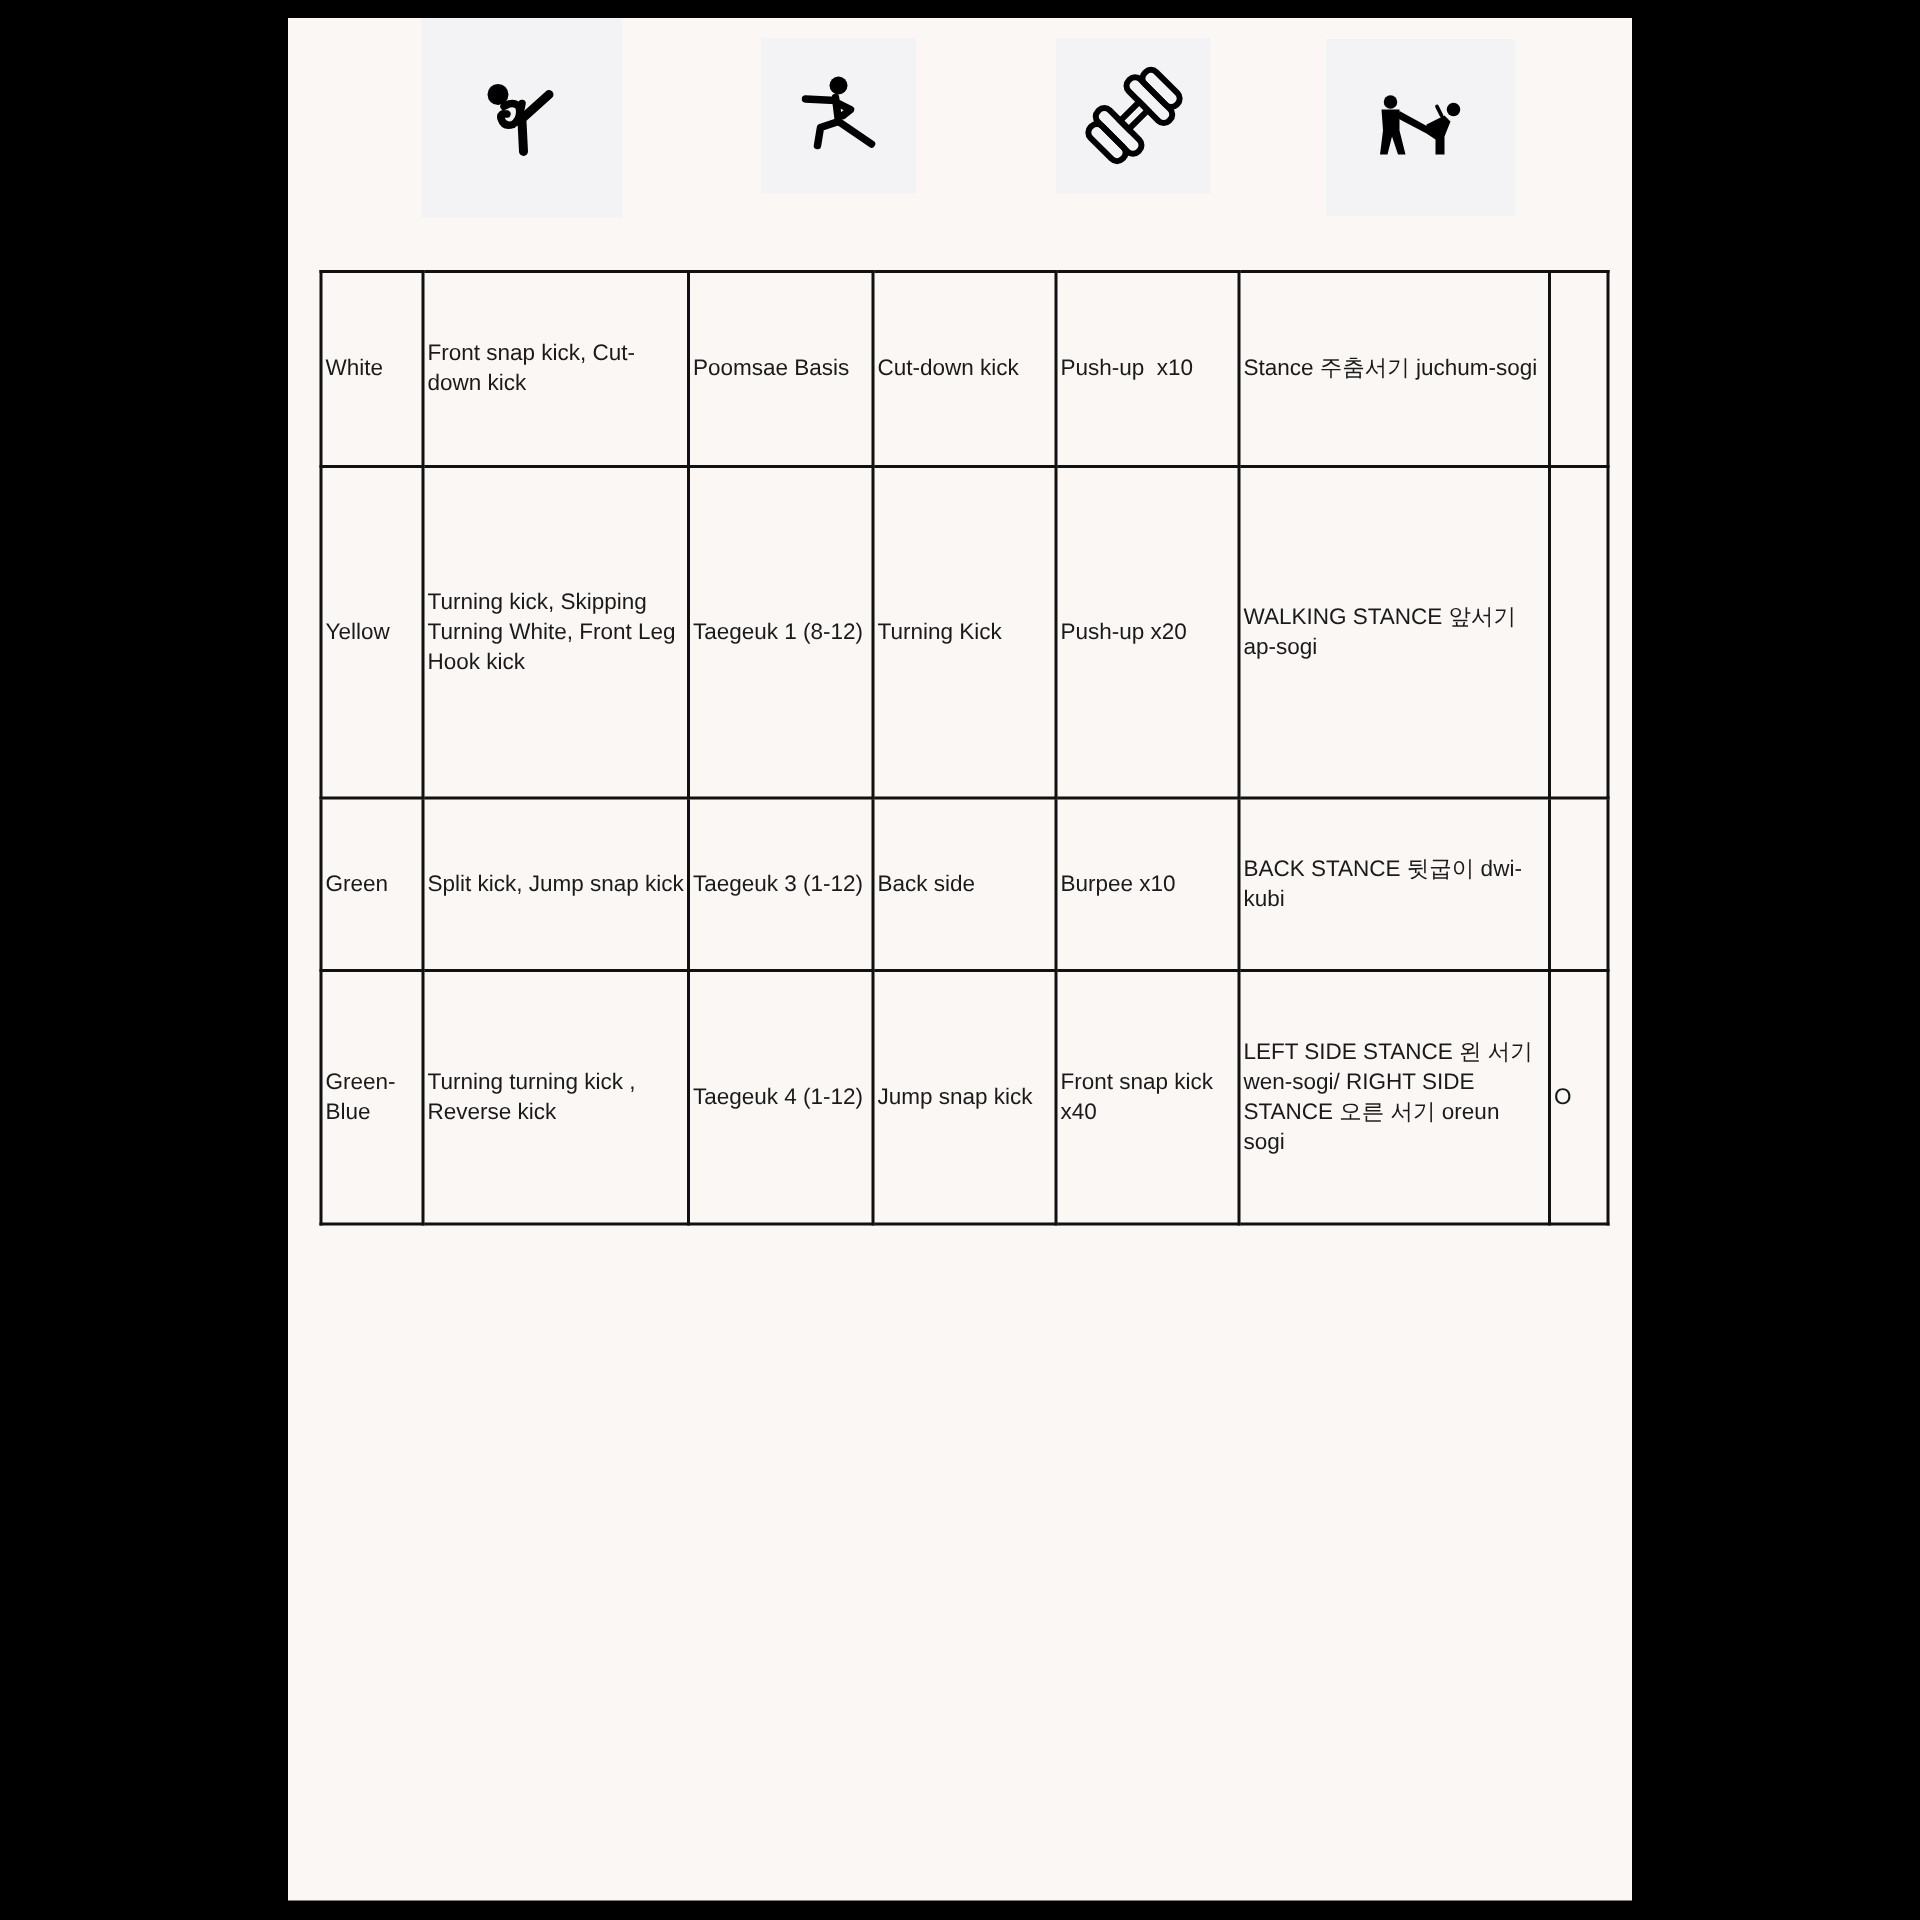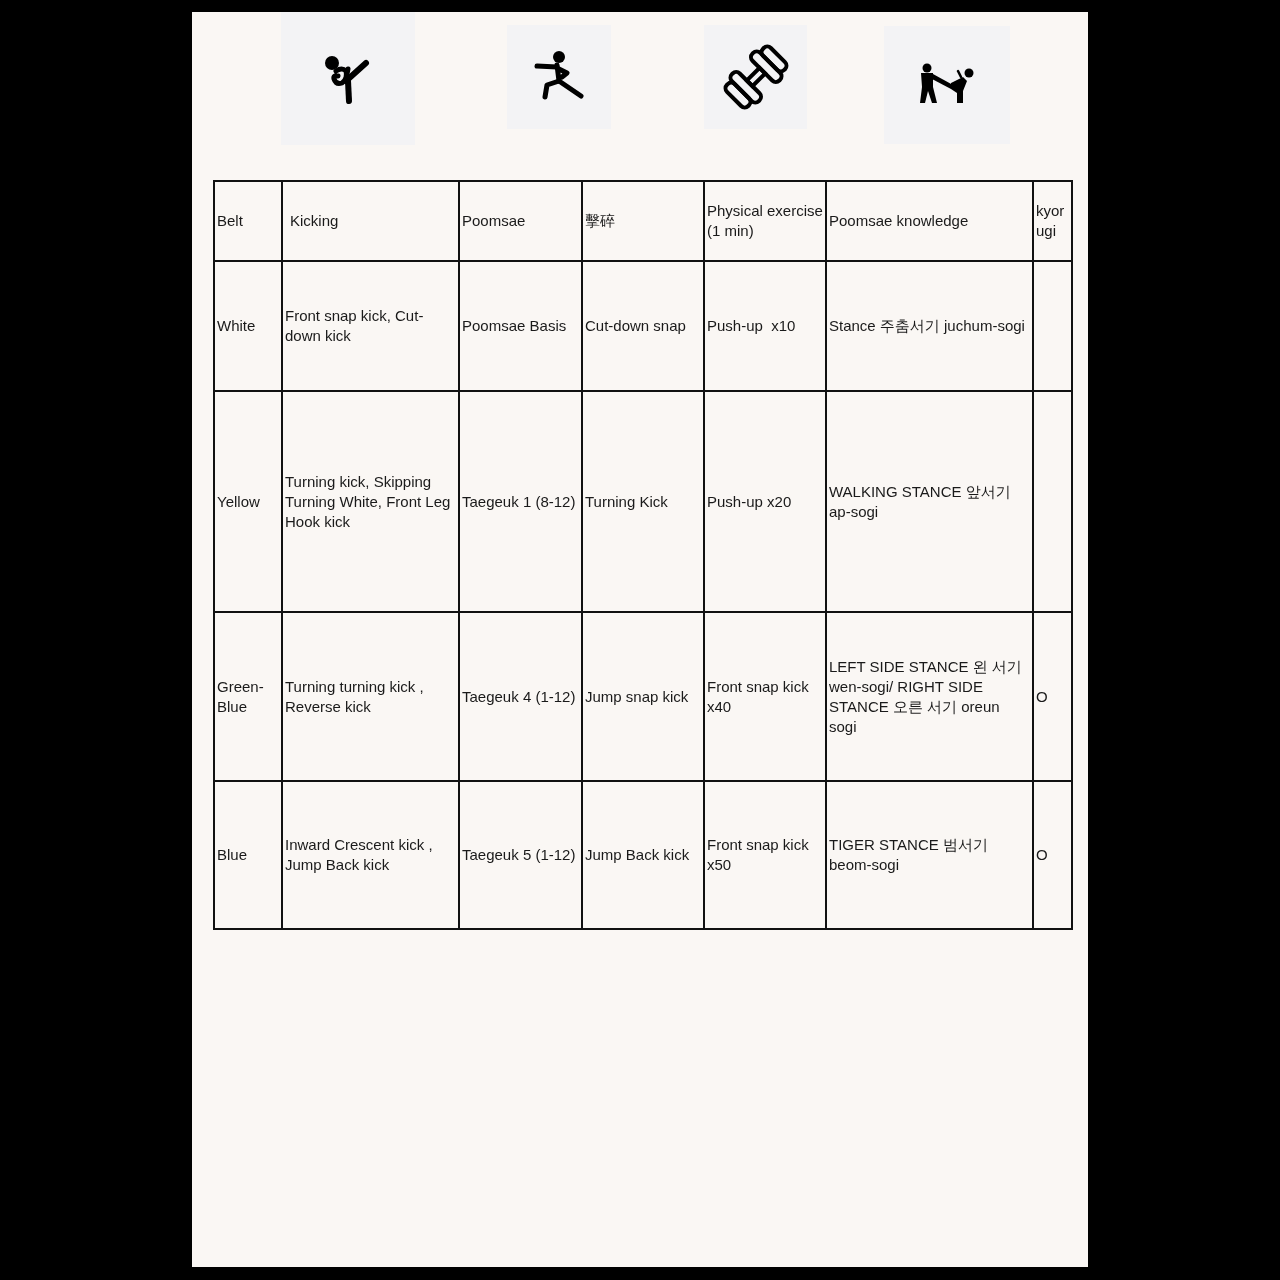--- a/index.html
+++ b/index.html
@@ -61,59 +61,50 @@
   <colgroup>
     <col style="width:68px">
       <col style="width:177px">
       <col style="width:123px">
       <col style="width:122px">
       <col style="width:122px">
       <col style="width:207px">
       <col style="width:39px">
   </colgroup>
   <tbody>
-      <tr class="head">
-    <td>Belt</td>
-    <td class="pad-left">Kicking</td>
-    <td>Poomsae</td>
-    <td>擊碎</td>
-    <td>Physical exercise (1 min)</td>
-    <td>Poomsae knowledge</td>
-    <td>kyorugi</td>
-  </tr>
   <tr style="height:130px">
     <td>White</td>
     <td>Front snap kick, Cut-down kick</td>
     <td>Poomsae Basis</td>
-    <td>Cut-down snap</td>
+    <td>Cut-down kick</td>
     <td style="white-space:pre">Push-up  x10</td>
     <td>Stance 주춤서기 juchum-sogi</td>
     <td></td>
   </tr>
   <tr style="height:221px">
     <td>Yellow</td>
     <td>Turning kick, Skipping Turning White, Front Leg Hook kick</td>
     <td>Taegeuk 1 (8-12)</td>
     <td>Turning Kick</td>
     <td>Push-up x20</td>
     <td>WALKING STANCE 앞서기 ap-sogi</td>
     <td></td>
   </tr>
+  <tr style="height:115px">
+    <td>Green</td>
+    <td>Split kick, Jump snap kick</td>
+    <td>Taegeuk 3 (1-12)</td>
+    <td>Back side</td>
+    <td>Burpee x10</td>
+    <td>BACK STANCE 뒷굽이 dwi-kubi</td>
+    <td></td>
+  </tr>
   <tr style="height:169px">
     <td>Green-Blue</td>
     <td>Turning turning kick , Reverse kick</td>
     <td>Taegeuk 4 (1-12)</td>
     <td>Jump snap kick</td>
     <td>Front snap kick x40</td>
     <td>LEFT SIDE STANCE 왼 서기 wen-sogi/ RIGHT SIDE STANCE 오른 서기 oreun sogi</td>
     <td>O</td>
   </tr>
-  <tr style="height:148px">
-    <td>Blue</td>
-    <td>Inward Crescent kick , Jump Back kick</td>
-    <td>Taegeuk 5 (1-12)</td>
-    <td>Jump Back kick</td>
-    <td>Front snap kick x50</td>
-    <td>TIGER STANCE 범서기 beom-sogi</td>
-    <td>O</td>
-  </tr>
 </tbody>
   </table>
 
 </body></html>

